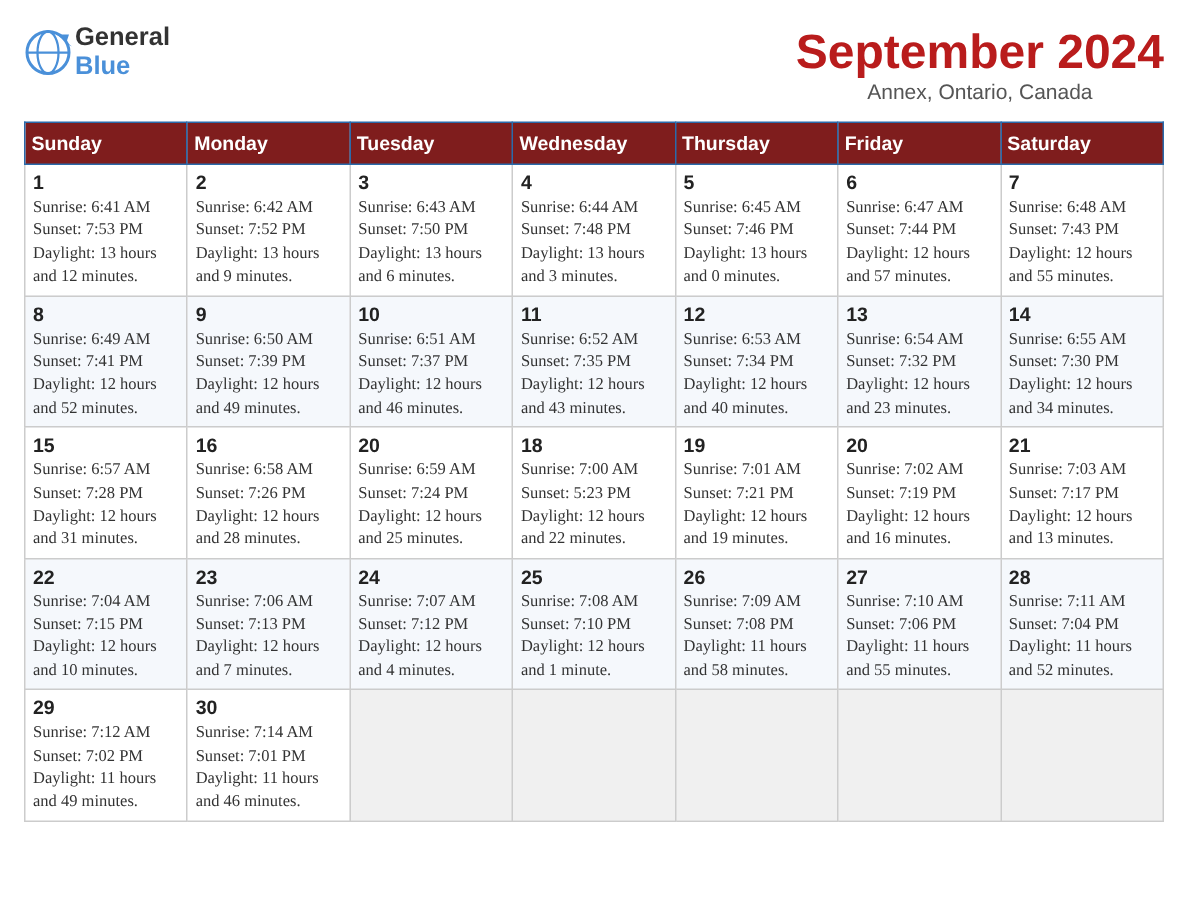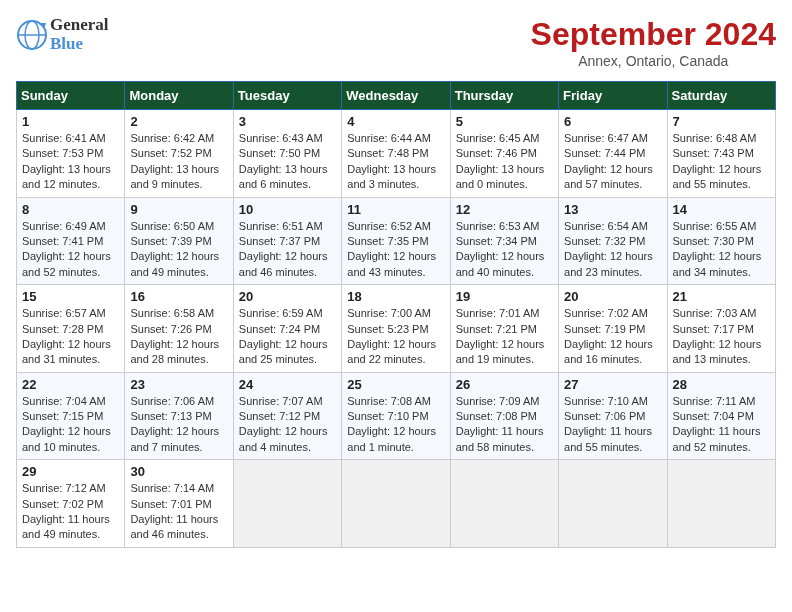--- a/index.html
+++ b/index.html
@@ -33,21 +33,21 @@
       font-size: 14px;
       color: #555;
       text-align: center;
     }
     table {
       width: 100%;
       border-collapse: collapse;
       font-size: 11px;
     }
     thead tr {
-      background-color: #14532d;
+      background-color: #7f1d1d;
       color: white;
     }
     thead th {
       padding: 6px 4px;
       text-align: left;
       font-size: 13px;
       font-weight: bold;
       border: 1px solid #2a6aaa;
     }
     tbody td {
@@ -64,20 +64,21 @@
     .day-number {
       font-size: 13px;
       font-weight: bold;
       color: #222;
       display: block;
       margin-bottom: 2px;
     }
     .day-info {
       color: #333;
       line-height: 1.4;
+      font-family: Liberation Serif, serif;
     }
     td.empty {
       background: #f0f0f0;
     }
   </style>
 </head>
 <body>
 
 <div class="header">
   <div class="logo">
@@ -368,21 +369,20 @@
         <td class="empty"></td>
         <td class="empty"></td>
       </tr>
     </tbody>
 </table>
 
 <style>
   .logo {
     flex-direction: column;
     align-items: center;
-    font-family: Liberation Serif, serif;
   }
   .logo-svg-wrap {
     display: flex;
     align-items: center;
     gap: 2px;
   }
   .logo-text-general {
     font-size: 17px;
     font-weight: bold;
     color: #333;

